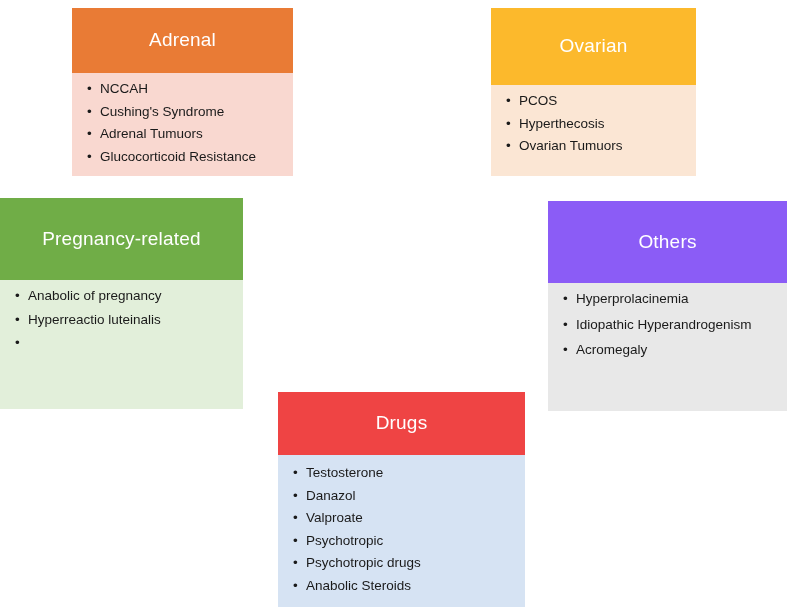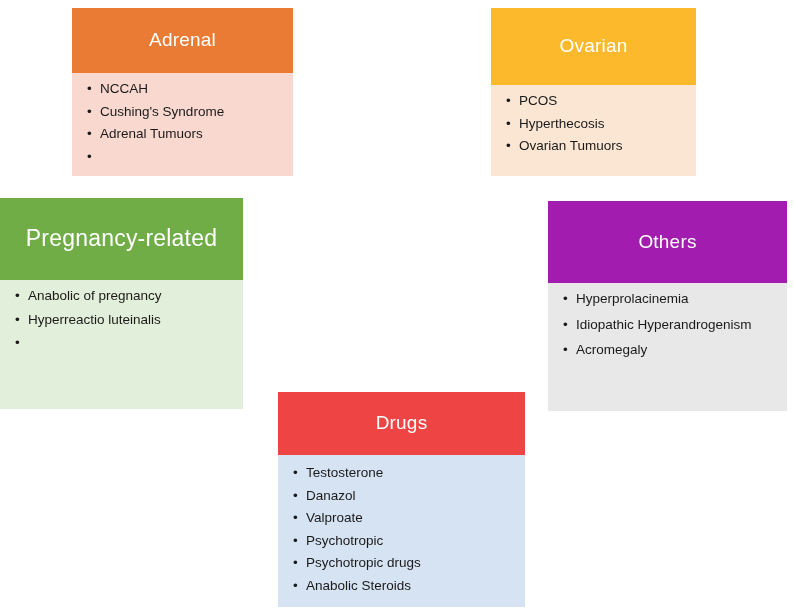--- a/index.html
+++ b/index.html
@@ -77,45 +77,45 @@
 
   #box-ovarian   { left: 491px; top: 8px;   width: 205px; height: 168px; }
   #box-ovarian   .box-header { height: 77px; background: #FCB92C; }
   #box-ovarian   .box-body   { background: #FBE6D4; }
 
   #box-pregnancy { left: 0px;   top: 198px; width: 243px; height: 211px; }
   #box-pregnancy .box-header { height: 82px; background: #70AD47; }
   #box-pregnancy .box-body   { background: #E2EFDA; }
 
   #box-others    { left: 548px; top: 201px; width: 239px; height: 210px; }
-  #box-others    .box-header { height: 82px; background: #a21caf; }
+  #box-others    .box-header { height: 82px; background: #8b5cf6; }
   #box-others    .box-body   { background: #E8E8E8; }
 
   #box-drugs     { left: 278px; top: 392px; width: 247px; height: 215px; }
   #box-drugs     .box-header { height: 63px; background: #ef4444; }
   #box-drugs     .box-body   { background: #D6E3F3; padding-top: 11px; }
 
-  #box-pregnancy .box-header { font-size: 23px; }
+  #box-pregnancy .box-header { font-size: 19px; }
   #box-pregnancy .list-item  { margin-bottom: 10px; }
   #box-others .list-item     { margin-bottom: 12px; }
   #box-drugs .list-item      { margin-bottom: 9px; }
 </style>
 </head>
 <body>
 
 <div id="diagram-canvas">
 
   <div class="category-box" id="box-adrenal">
     <div class="box-header">Adrenal</div>
     <div class="box-body">
       <ul class="item-list">
         <li class="list-item"><span class="bullet-icon">•</span><span>NCCAH</span></li>
         <li class="list-item"><span class="bullet-icon">•</span><span>Cushing's Syndrome</span></li>
         <li class="list-item"><span class="bullet-icon">•</span><span>Adrenal Tumuors</span></li>
-        <li class="list-item"><span class="bullet-icon">•</span></li>
+        <li class="list-item"><span class="bullet-icon">•</span><span>Glucocorticoid Resistance</span></li>
       </ul>
     </div>
   </div>
 
   <div class="category-box" id="box-ovarian">
     <div class="box-header">Ovarian</div>
     <div class="box-body">
       <ul class="item-list">
         <li class="list-item"><span class="bullet-icon">•</span><span>PCOS</span></li>
         <li class="list-item"><span class="bullet-icon">•</span><span>Hyperthecosis</span></li>

